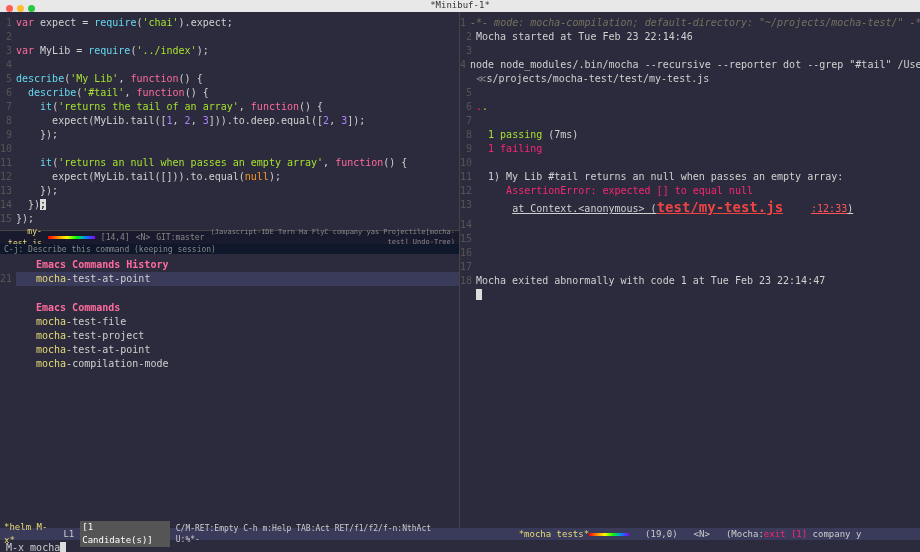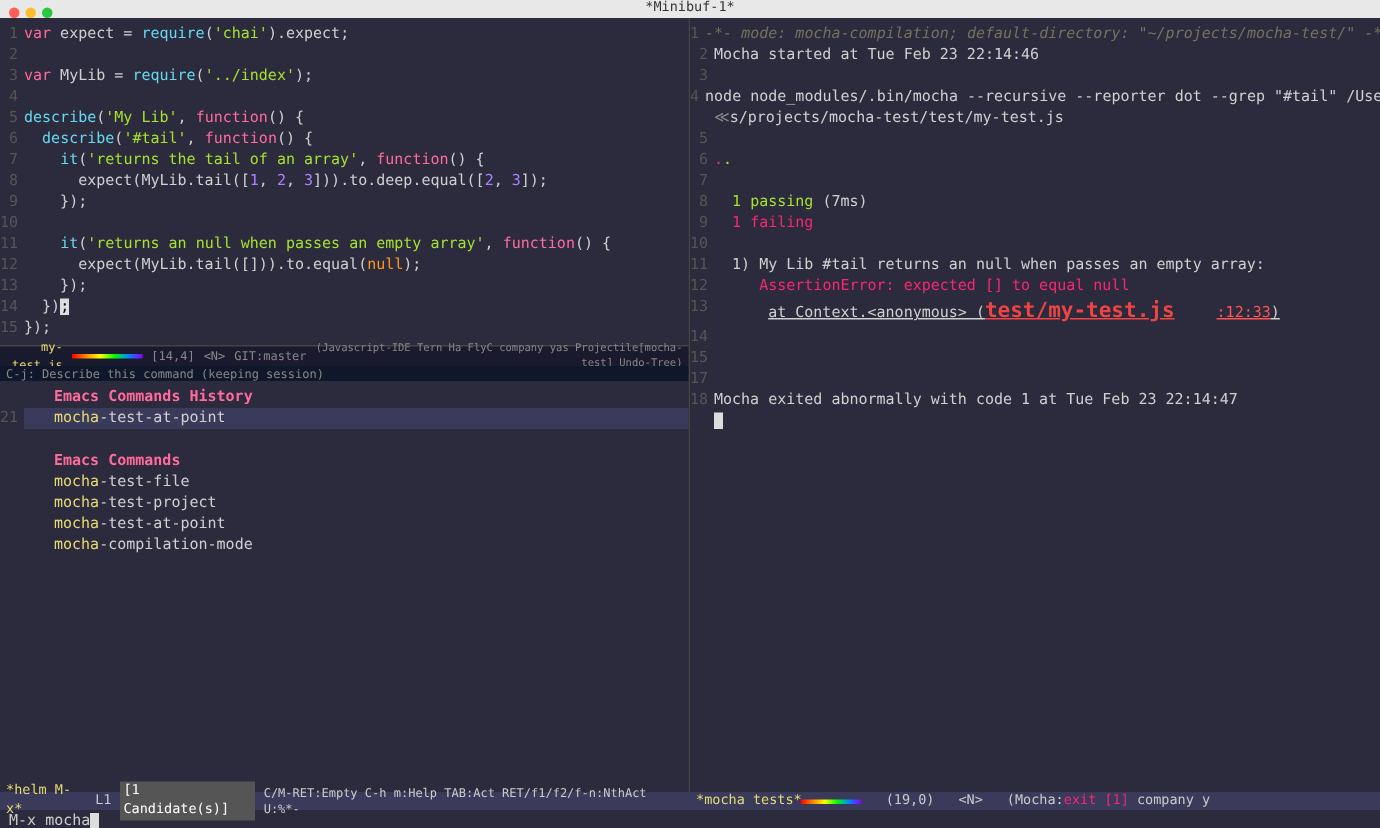--- a/index.html
+++ b/index.html
@@ -93,21 +93,21 @@
 }
 .helm-name { color: #e6db74; }
 .helm-cand { background: #555; color: #fff; padding: 0 2px; }
 .right-modeline {
   background: #3a3a5a;
   color: #ccc;
   font-size: 9px;
   padding: 1px 4px;
   display: flex;
   align-items: center;
-  justify-content: flex-start;
+  justify-content: center;
   height: 12px;
 }
 .mocha-tests { color: #e6db74; }
 .exit-red { color: #f92672; }
 .mx-line {
   background: #2b2b3d;
   color: #ccc;
   font-size: 10px;
   padding: 1px 6px;
   height: 12px;
@@ -170,20 +170,21 @@
         <div class="code-line"><span class="ln">6</span><span class="code"><span class="red">.</span><span class="green">.</span></span></div>
         <div class="code-line"><span class="ln">7</span><span class="code"></span></div>
         <div class="code-line"><span class="ln">8</span><span class="code">  <span class="green">1 passing</span> (7ms)</span></div>
         <div class="code-line"><span class="ln">9</span><span class="code">  <span class="red">1 failing</span></span></div>
         <div class="code-line"><span class="ln">10</span><span class="code"></span></div>
         <div class="code-line"><span class="ln">11</span><span class="code">  1) My Lib #tail returns an null when passes an empty array:</span></div>
         <div class="code-line"><span class="ln">12</span><span class="code">     <span class="red">AssertionError: expected [] to equal null</span></span></div>
         <div class="code-line"><span class="ln">13</span><span class="code">      <span class="underline">at Context.&lt;anonymous&gt; (</span><span class="big-file underline">test/my-test.js</span><span class="file-loc underline">:12:33</span><span class="underline">)</span></span></div>
         <div class="code-line"><span class="ln">14</span><span class="code"></span></div>
         <div class="code-line"><span class="ln">15</span><span class="code"></span></div>
+        <div class="code-line"><span class="ln">16</span><span class="code"></span></div>
         <div class="code-line"><span class="ln">17</span><span class="code"></span></div>
         <div class="code-line"><span class="ln">18</span><span class="code">Mocha exited abnormally with code 1 at Tue Feb 23 22:14:47</span></div>
         <div class="code-line"><span class="ln"></span><span class="code"><span style="background:#ddd;color:#000">&nbsp;</span></span></div>
       </div>
   </div>
 </div>
 
 <div class="minibuf-area">
   <div style="display:flex;height:12px">
     <div class="helm-modeline" style="width:460px">

